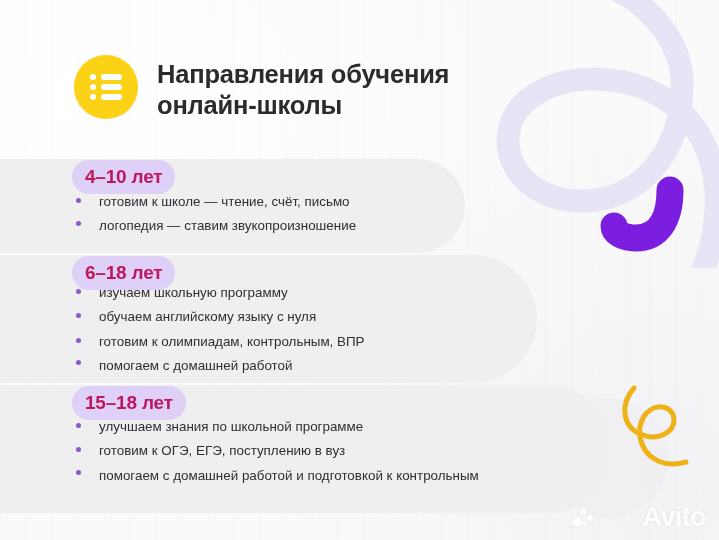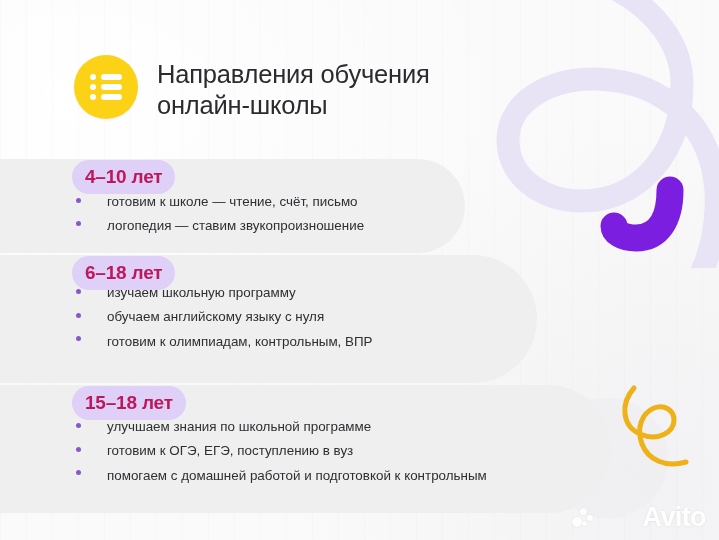--- a/index.html
+++ b/index.html
@@ -106,21 +106,21 @@
     justify-content: center;
     box-shadow: 0 1px 3px rgba(0,0,0,.05);
   }
   .list-badge svg { display: block; }
 
   .title {
     margin: 0;
     padding-top: 4px;
     font-size: 25.5px;
     line-height: 1.21;
-    font-weight: 400;
+    font-weight: 700;
     color: #2b2b2f;
     letter-spacing: -0.2px;
     max-width: 370px;
   }
 
   
   .card {
     position: absolute;
     left: 0;
     background: #efeff0;
@@ -156,21 +156,21 @@
     padding: 0;
     list-style: none;
   }
   .bullets.b1 { top: 195px; }
   .bullets.b2 { top: 286px; }
   .bullets.b3 { top: 420px; }
 
   .bullets li {
     display: flex;
     align-items: baseline;
-    gap: 26px;
+    gap: 18px;
     font-size: 13.4px;
     line-height: 1;
     color: #2f2f33;
     padding: 0 0 11px 0;
     white-space: nowrap;
   }
   .bullets li:last-child { padding-bottom: 0; align-items: center; }
 
   .dot {
     flex: 0 0 auto;
@@ -285,20 +285,24 @@
       <span>изучаем школьную программу</span>
     </li>
     <li>
       <span class="dot"></span>
       <span>обучаем английскому языку с нуля</span>
     </li>
     <li>
       <span class="dot"></span>
       <span>готовим к олимпиадам, контрольным, ВПР</span>
     </li>
+    <li>
+      <span class="dot"></span>
+      <span>помогаем с домашней работой</span>
+    </li>
   </ul>
 
   <span class="pill p3">15–18 лет</span>
   <ul class="bullets b3">
     <li>
       <span class="dot"></span>
       <span>улучшаем знания по школьной программе</span>
     </li>
     <li>
       <span class="dot"></span>

